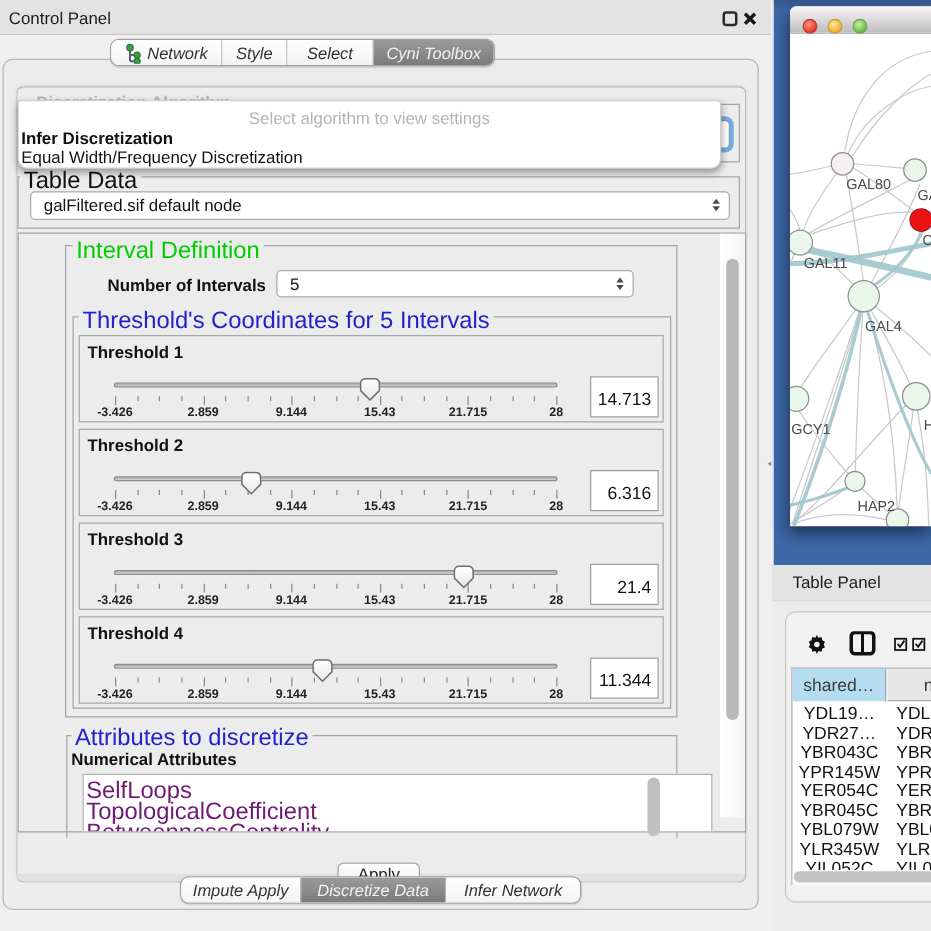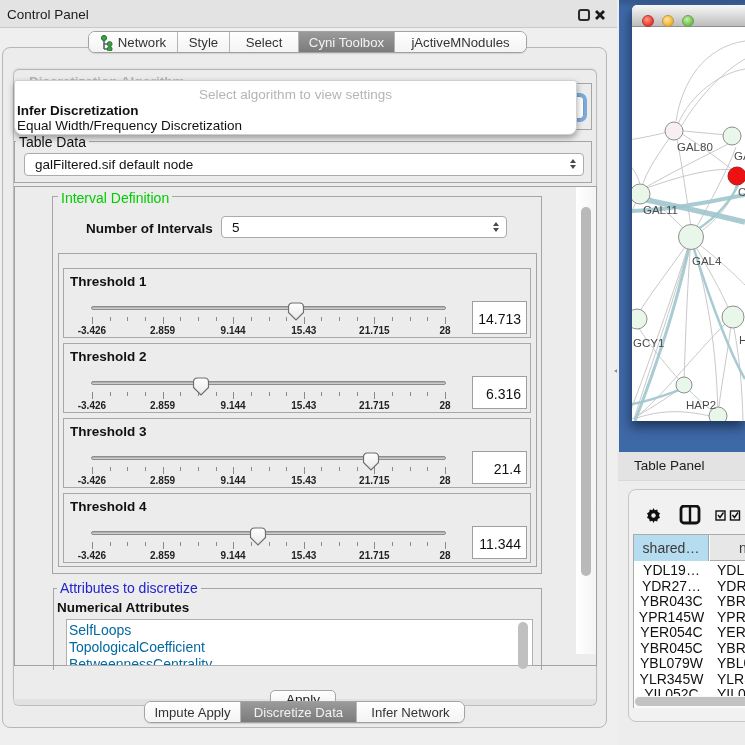--- a/index.html
+++ b/index.html
@@ -11,50 +11,50 @@
 #leftwin { left:0; top:0; width:617px; height:745px; background:#efefef; }
 #titlebar { left:0; top:0; width:617px; height:28px; background:#e3e3e3; border-bottom:1px solid #c9c9c9; }
 #titlebar .t { position:absolute; left:7px; top:7px; font-size:13.5px; color:#1c1c1c; }
 #floatbtn { left:578px; top:9px; width:12px; height:12px; border:2px solid #2a2a2a; border-radius:3px; }
 
 #outerpanel { left:2px; top:47px; width:605px; height:681px; border:1px solid #b7b7b7; border-radius:8px; background:#ececec; }
 #innerpanel { left:13px; top:69px; width:584px; height:637px; border:1px solid #bdbdbd; border-top-color:#b5b5b5; border-radius:6px; box-shadow:0 -1px 2px rgba(0,0,0,0.07); background:#ececec; }
 #innerfoot { left:13px; top:699px; width:583px; height:6px; background:#e1e1e1; border-radius:0 0 6px 6px; }
 
 
-.seg { display:flex; height:22px; border:1px solid #a2a2a2; border-radius:7px; background:#fff; overflow:hidden; box-shadow:0 1px 1px rgba(0,0,0,0.12); }
+.seg { display:flex; height:22px; border:1px solid #a2a2a2; border-radius:7px; background:#fff; overflow:hidden; box-shadow:0 1px 1px rgba(0,0,0,0.12);font-style:italic; }
 .seg .s { display:flex; align-items:center; justify-content:center; font-size:13.2px; color:#333; font-weight:500; border-right:1px solid #b5b5b5; background:linear-gradient(#ffffff,#f3f3f3); white-space:nowrap; }
 .seg .s:last-child { border-right:none; }
 .seg .sel { background:linear-gradient(#9a9a9a,#7b7b7b); color:#f2f2f2; }
 
 #toptabs { left:88px; top:31px; }
 
 
 .group { position:absolute; border:1px solid #a5a5a5; }
-.grouplabel { position:absolute; font-size:14px; background:#ececec; padding:0 3px; white-space:nowrap; }
+.grouplabel { position:absolute; font-size:19px; background:#ececec; padding:0 3px; white-space:nowrap; }
 
 
 .combo { position:absolute; background:#fff; border:1px solid #ababab; border-radius:4px; font-size:13.5px; color:#111; }
 .combo .tx { position:absolute; left:10px; top:3px; }
 .combo .arr { position:absolute; right:6px; top:2px; width:9px; }
 .combo .arr div { width:0; height:0; border-left:3.5px solid transparent; border-right:3.5px solid transparent; margin:2.5px auto; }
 .combo .arr .up { border-bottom:4.5px solid #4a4a4a; }
 .combo .arr .dn { border-top:4.5px solid #4a4a4a; }
 
 
 .thp { position:absolute; left:63px; width:468px; height:70px; border:1px solid #a8a8a8; }
 .thp .ti { position:absolute; left:6px; top:5px; font-size:13.5px; font-weight:bold; color:#111; }
 .thp .track { position:absolute; left:27px; top:37px; width:355px; height:4px; border:1px solid #8c8c8c; border-radius:3px; background:linear-gradient(#a2a2a2,#d9d9d9); }
 .thp .vbox { position:absolute; left:408px; top:32px; width:55px; height:33px; background:#fff; border:1px solid #9e9e9e; font-size:14px; color:#111; text-align:right; padding:9px 5px 0 0; }
 .tick { position:absolute; width:1px; background:#8a8a8a; }
 .tlab { position:absolute; top:56px; font-size:10px; font-weight:bold; color:#222; transform:translateX(-50%); }
 .thumb { position:absolute; top:33px; width:17px; height:19px; transform:translateX(-50%); }
 
 
-#attrlist { left:66px; top:619px; width:467px; height:47px; background:#fff; border:1px solid #b0b0b0; font-size:14px; color:#0369a1; overflow:hidden; }
+#attrlist { left:66px; top:619px; width:504px; height:47px; background:#fff; border:1px solid #b0b0b0; font-size:19px; color:#701a75; overflow:hidden; }
 #attrlist div { padding:2px 0 1px 2px; height:17px; }
 
 .btn { position:absolute; border:1px solid #a6a6a6; border-radius:5px; background:linear-gradient(#ffffff,#f0f0f0); font-size:13.5px; color:#222; text-align:center; box-shadow:0 1px 1px rgba(0,0,0,0.1); }
 
 
 #bottabs { left:144px; top:701px; }
 
 
 #popup { left:14px; top:80px; width:563px; height:55px; background:#fff; border:1px solid #d0d0d0; border-radius:3px 3px 8px 8px; box-shadow:0 3px 6px rgba(0,0,0,0.35); z-index:50; }
 #popup .hint { position:absolute; left:0; right:0; top:6px; text-align:center; color:#b5b5b5; font-size:13.5px; }
@@ -122,20 +122,21 @@
   <div class="abs" style="left:86px; top:221px; font-size:13.5px; font-weight:bold; color:#111;">Number of Intervals</div>
   <div class="combo" style="left:221px; top:216px; width:286px; height:22px;">
     <div class="tx">5</div>
     <div class="arr">
         <div class="up"></div>
         <div class="dn"></div>
       </div>
   </div>
 
   <div class="group" style="left:58px; top:253px; width:479px; height:314px;"></div>
+  <div class="grouplabel" style="left:63px; top:246px; color:#2222cc;">Threshold's Coordinates for 5 Intervals</div>
 
   <div id="thresholds">
   <div class="thp" style="top:267.5px;">
         <div class="ti">Threshold 1</div>
         <div class="track"></div>
         <div class="tick" style="left:27.9px; top:48px; height:7px;"></div>
         <div class="tlab" style="left:27.9px;">-3.426</div>
         <div class="tick" style="left:45.6px; top:48px; height:4px;"></div>
         <div class="tick" style="left:63.2px; top:48px; height:4px;"></div>
         <div class="tick" style="left:80.9px; top:48px; height:4px;"></div>
@@ -318,21 +319,20 @@
   <div class="abs seg" id="toptabs">
     <div class="s" style="width:89px;"><svg width="13" height="17" viewBox="0 0 13 17" style="margin-right:5px;">
           <path d="M4 6 L4 15 M4 10 L9 10 M4 15 L9 15" stroke="#5a6070" stroke-width="1.6" fill="none"></path>
           <circle cx="4" cy="4" r="2.6" fill="#3d9e46" stroke="#2a7c33"></circle>
           <circle cx="9.7" cy="10" r="2.4" fill="#3d9e46" stroke="#2a7c33"></circle>
           <circle cx="9.7" cy="15" r="2.4" fill="#3d9e46" stroke="#2a7c33"></circle>
         </svg>Network</div>
     <div class="s" style="width:52px;">Style</div>
     <div class="s" style="width:69px;">Select</div>
     <div class="s sel" style="width:96px;">Cyni Toolbox</div>
-    <div class="s" style="width:131px;">jActiveMNodules</div>
   </div>
 
   <div class="abs" id="popup">
     <div class="hint">Select algorithm to view settings</div>
     <div class="it1">Infer Discretization</div>
     <div class="it2">Equal Width/Frequency Discretization</div>
   </div>
 </div>
 
 <div class="abs" style="left:614px; top:368px; width:0; height:0; border-top:3px solid transparent; border-bottom:3px solid transparent; border-right:5px solid #8a8a8a;"></div>

